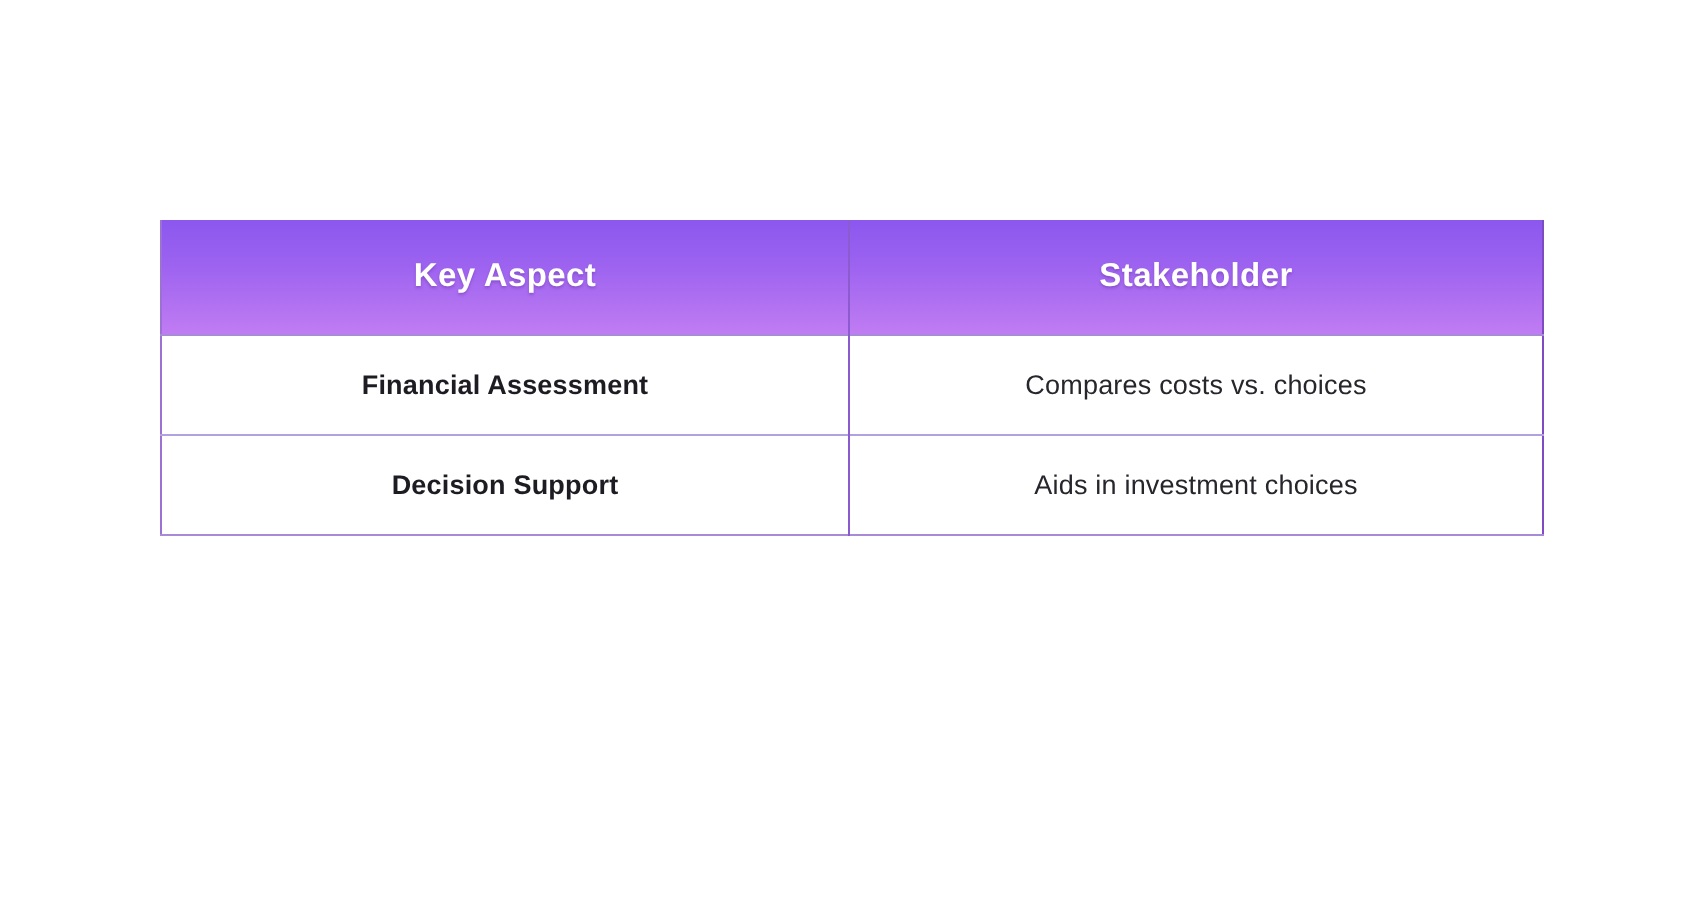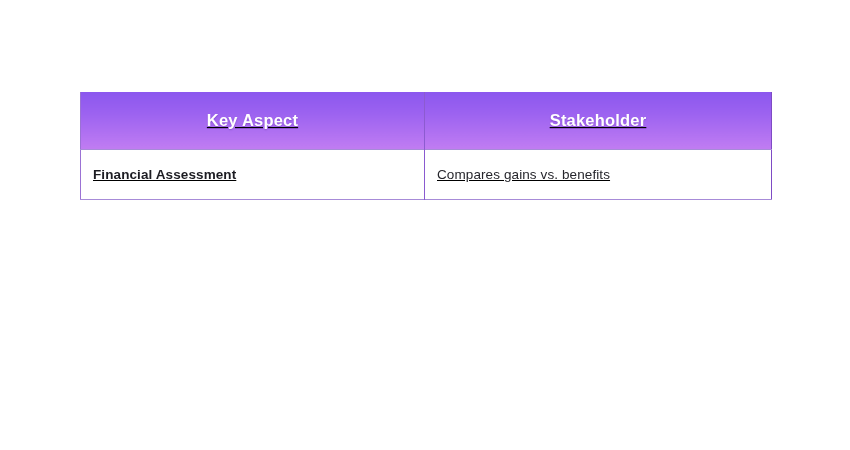--- a/index.html
+++ b/index.html
@@ -11,24 +11,23 @@
     height: 450px;
     background: #ffffff;
     font-family: "Liberation Sans", sans-serif;
     overflow: hidden;
     position: relative;
   }
 
   #table-wrapper {
     position: absolute;
     left: 80px;
-    top: 92px;
+    top: 110px;
     width: 691px;
     box-sizing: border-box;
-    text-decoration: underline;
   }
 
   table.comparison-table {
     width: 691px;
     border-collapse: collapse;
     table-layout: fixed;
     border-left: 1.5px solid #9b72d4;
     border-right: 1.5px solid #7e4bc4;
     border-bottom: 1.5px solid #a78bd8;
   }
@@ -49,20 +48,21 @@
     vertical-align: middle;
   }
   thead tr.header-row th.header-cell-aspect {
     border-right: 1.5px solid #8c5bd0;
   }
 
   tbody tr.data-row td {
     background: #ffffff;
     height: 50px;
     padding: 0 12px;
+    text-align: center;
     vertical-align: middle;
     box-sizing: border-box;
   }
   tbody tr.data-row td.cell-aspect {
     font-size: 13.5px;
     font-weight: bold;
     color: #1c1c22;
     border-right: 1.5px solid #8a5ad0;
     letter-spacing: 0.1px;
   }
@@ -89,17 +89,21 @@
     </colgroup>
     <thead>
       <tr class="header-row">
         <th class="header-cell-aspect">Key Aspect</th>
         <th class="header-cell-desc">Stakeholder</th>
       </tr>
     </thead>
     <tbody>
       <tr class="data-row divider-head">
         <td class="cell-aspect">Financial Assessment</td>
-        <td class="cell-desc">Compares gains vs. benefits</td>
+        <td class="cell-desc">Compares costs vs. choices</td>
+      </tr>
+      <tr class="data-row divider-light">
+        <td class="cell-aspect">Decision Support</td>
+        <td class="cell-desc">Aids in investment choices</td>
       </tr>
     </tbody>
   </table>
 </div>
 
 </body></html>

